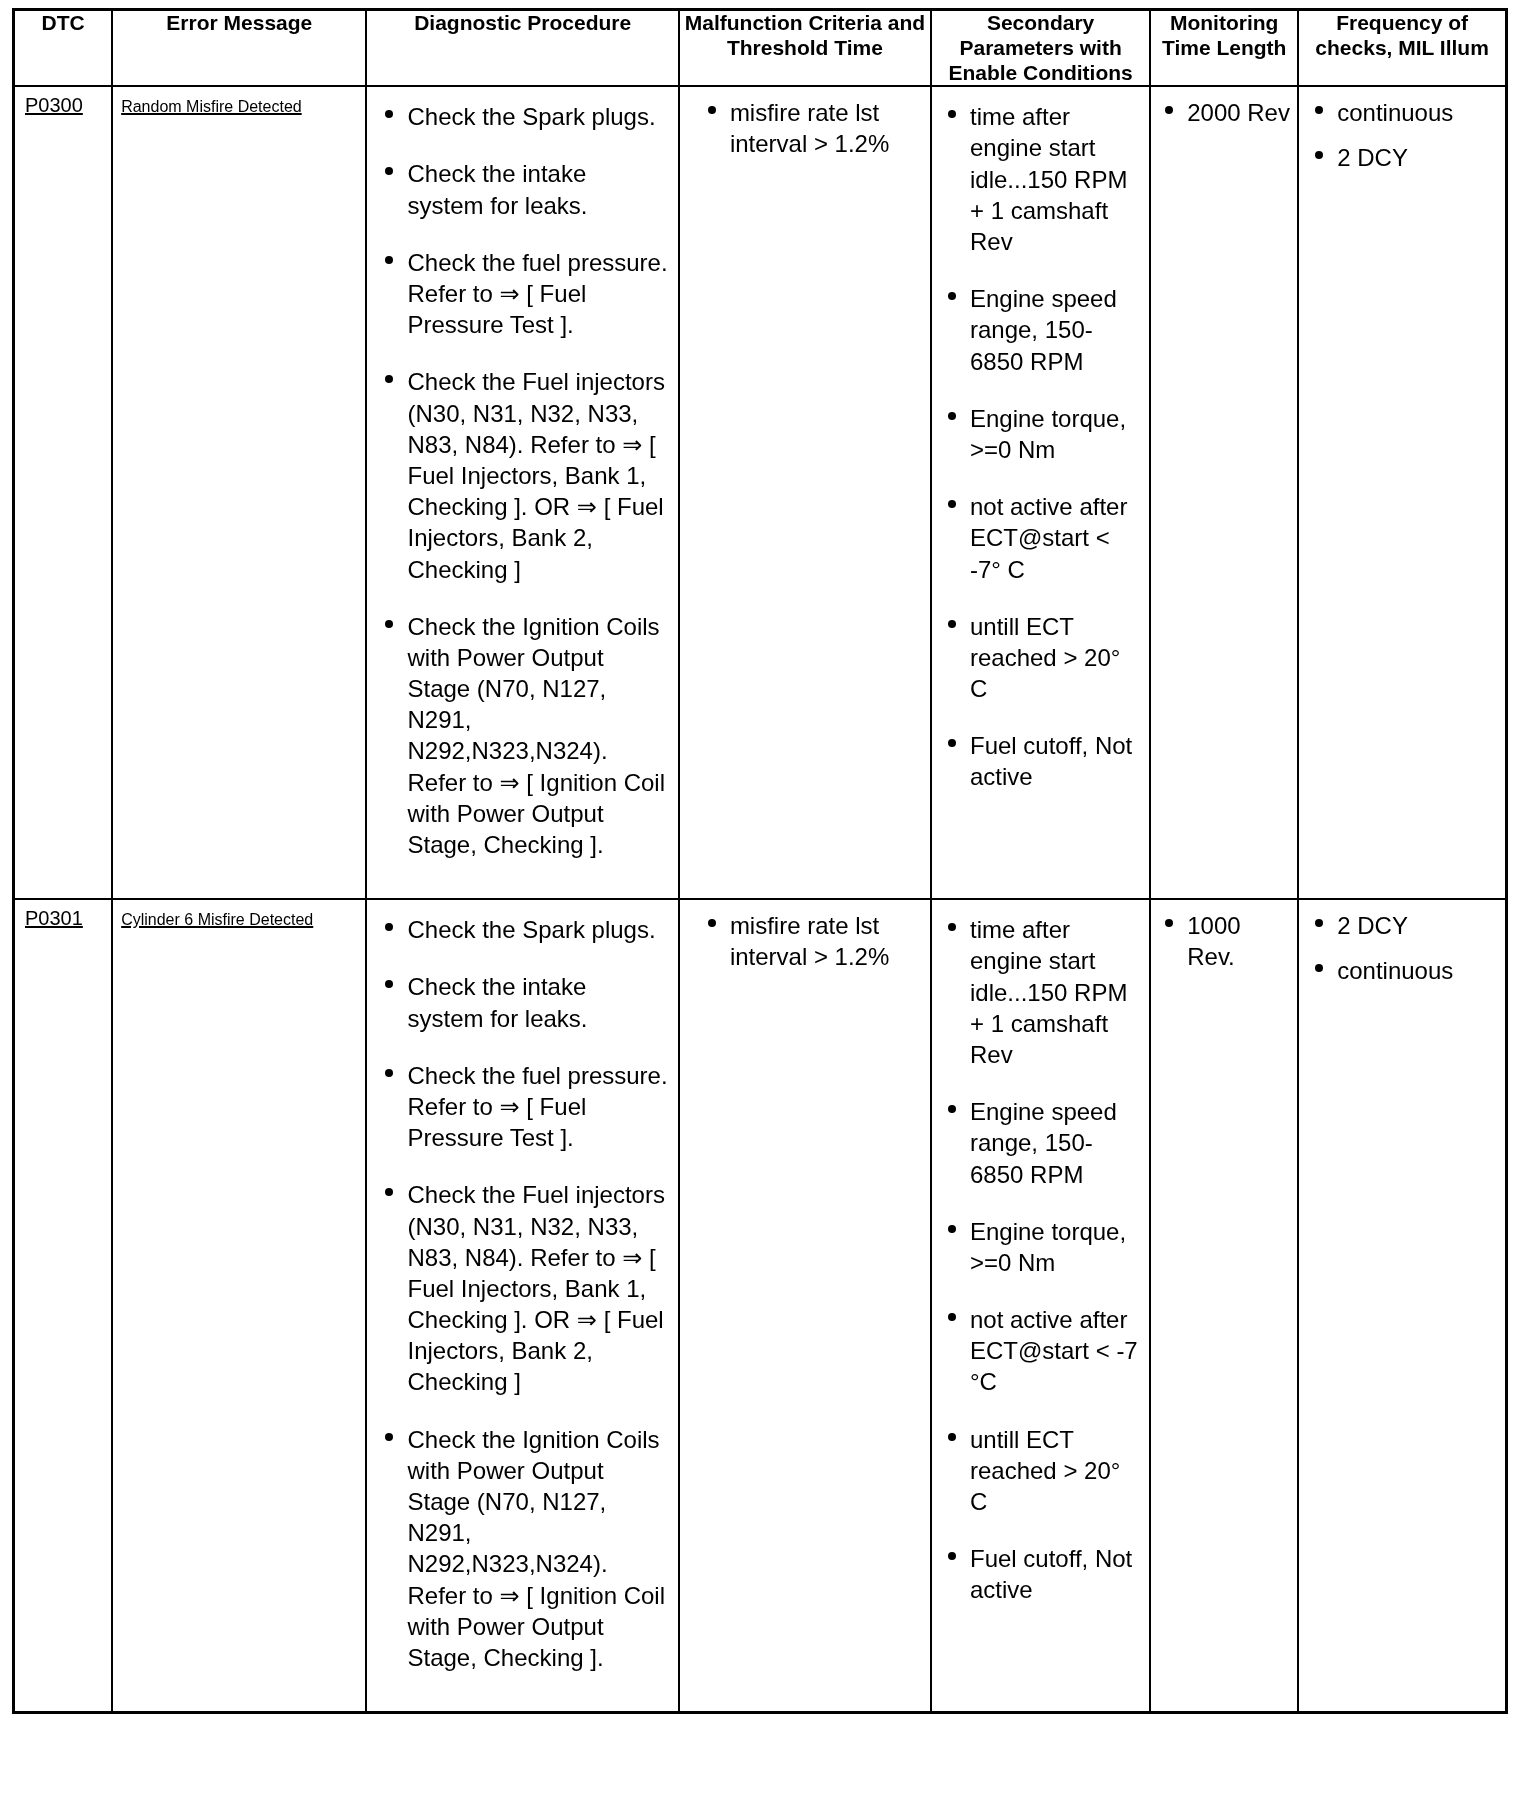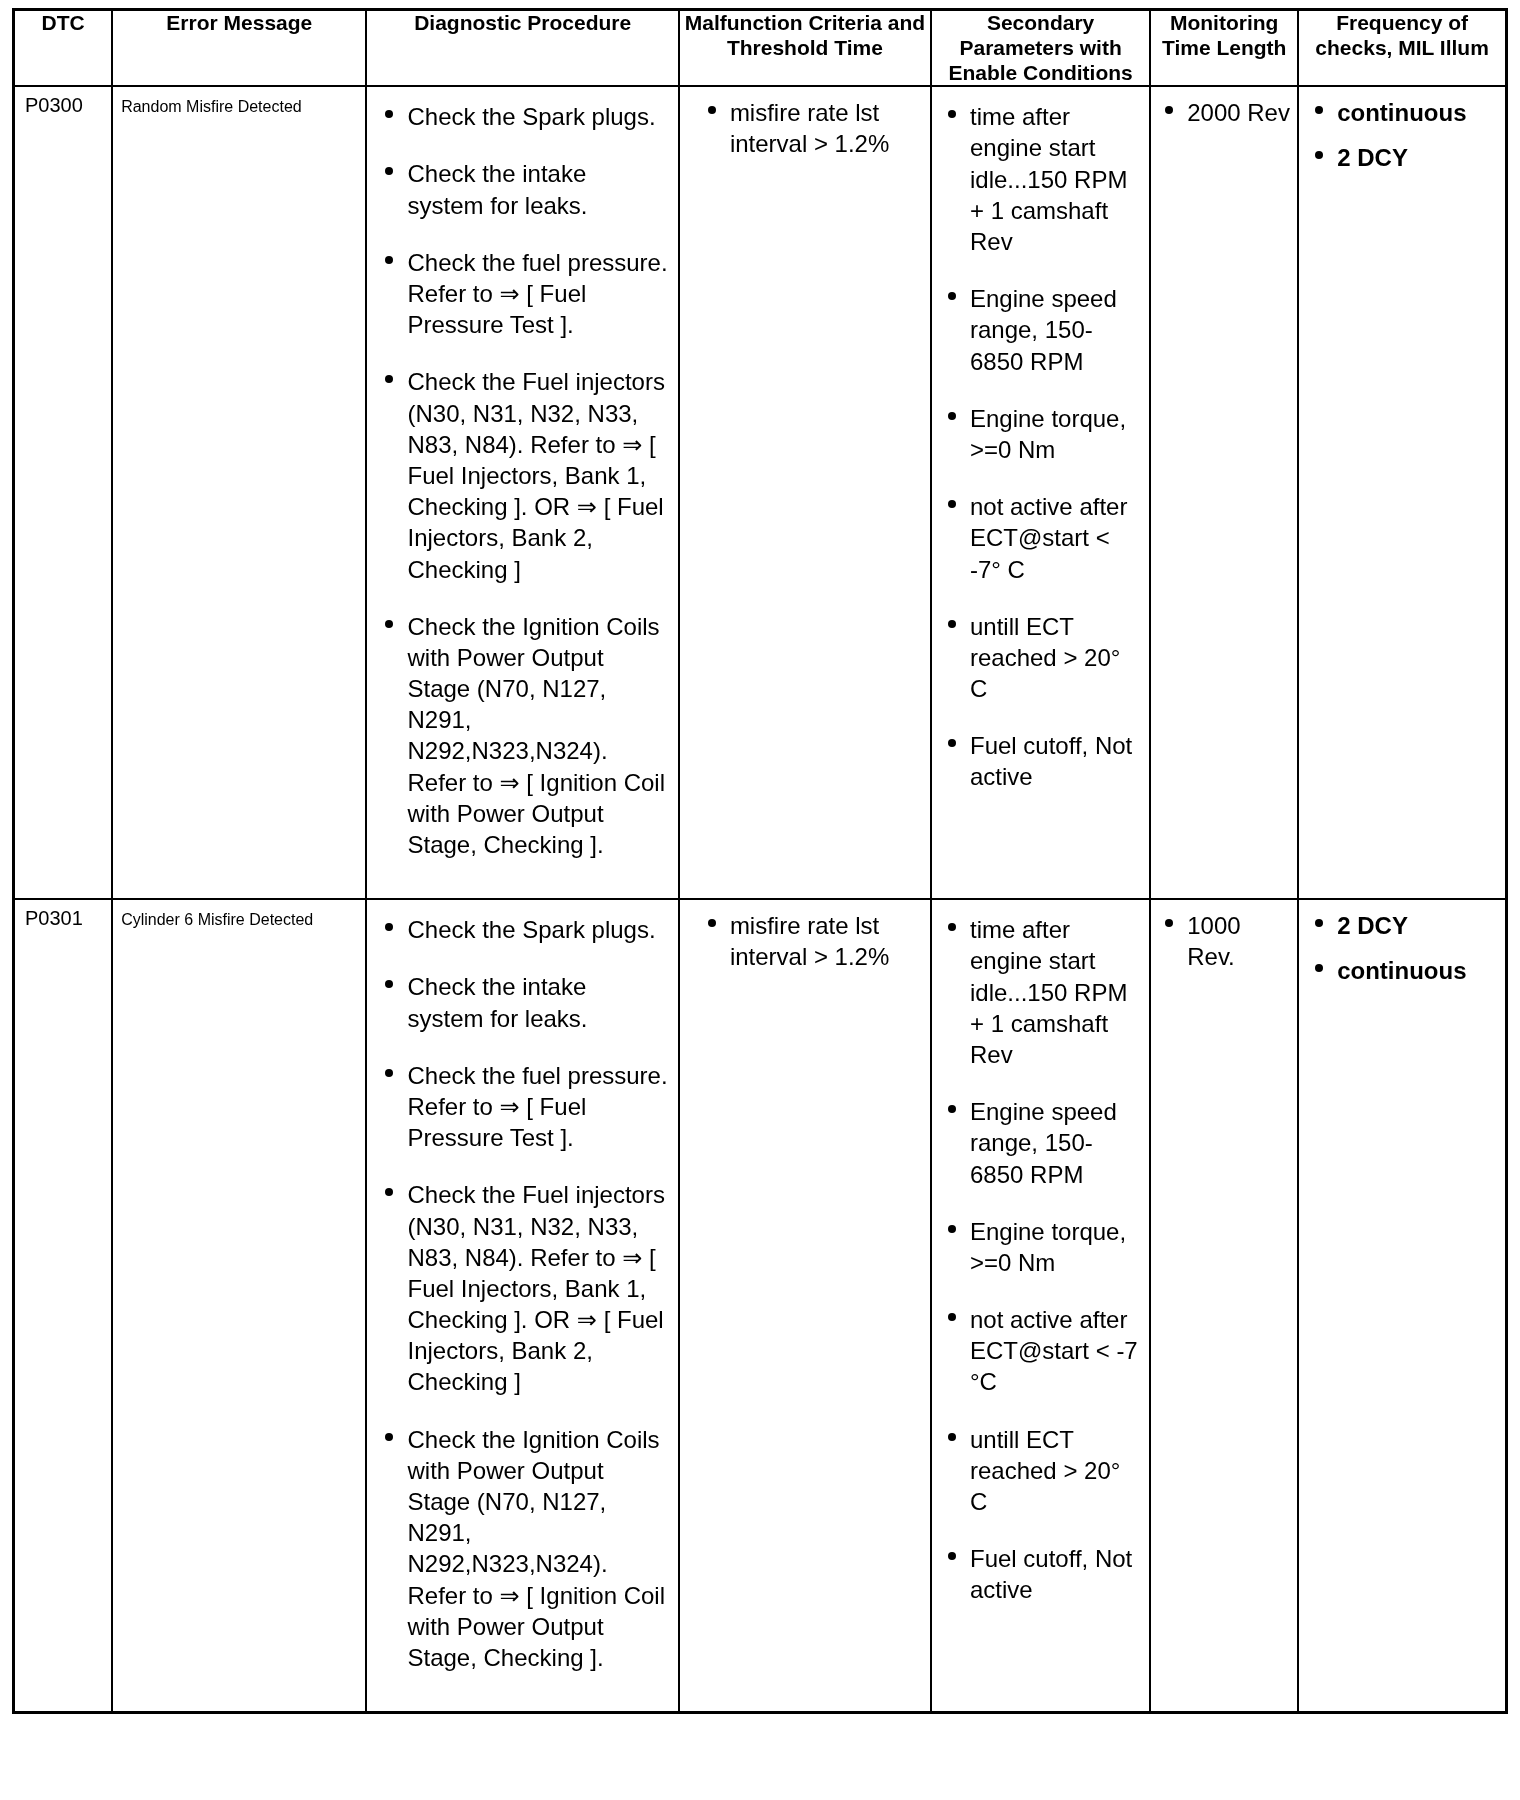--- a/index.html
+++ b/index.html
@@ -53,20 +53,21 @@
   }
   .cell-inner {
     padding: 10px 8px 10px 10px;
   }
   
   td.vmid {
     vertical-align: middle;
   }
   td.vmid .cell-inner {
     padding: 6px 4px 6px 8px;
+    text-decoration: underline;
   }
   .dtc-code {
     font-size: 20px;
     white-space: nowrap;
     padding-left: 2px;
   }
   .err-msg {
     font-size: 16px;
     line-height: 1.3;
     margin-top: 16px;
@@ -97,21 +98,21 @@
     border-radius: 50%;
   }
   
   ul.bl.tight > li { margin-bottom: 14px; }
   ul.bl.loose > li { margin-bottom: 26px; }
 
   .proc-inner { padding: 14px 10px 12px 14px; }
   .sec-inner  { padding: 14px 8px 12px 12px; }
   .crit-inner { padding: 10px 8px 10px 24px; }
   .mon-inner  { padding: 10px 6px 10px 10px; }
-  .freq-inner { padding: 10px 6px 10px 12px; font-weight: bold; }
+  .freq-inner { padding: 10px 6px 10px 12px; }
 </style>
 </head>
 <body>
 
 <div class="page">
   <table class="dtc-table">
     <colgroup>
       <col class="c-dtc">
       <col class="c-err">
       <col class="c-proc">

